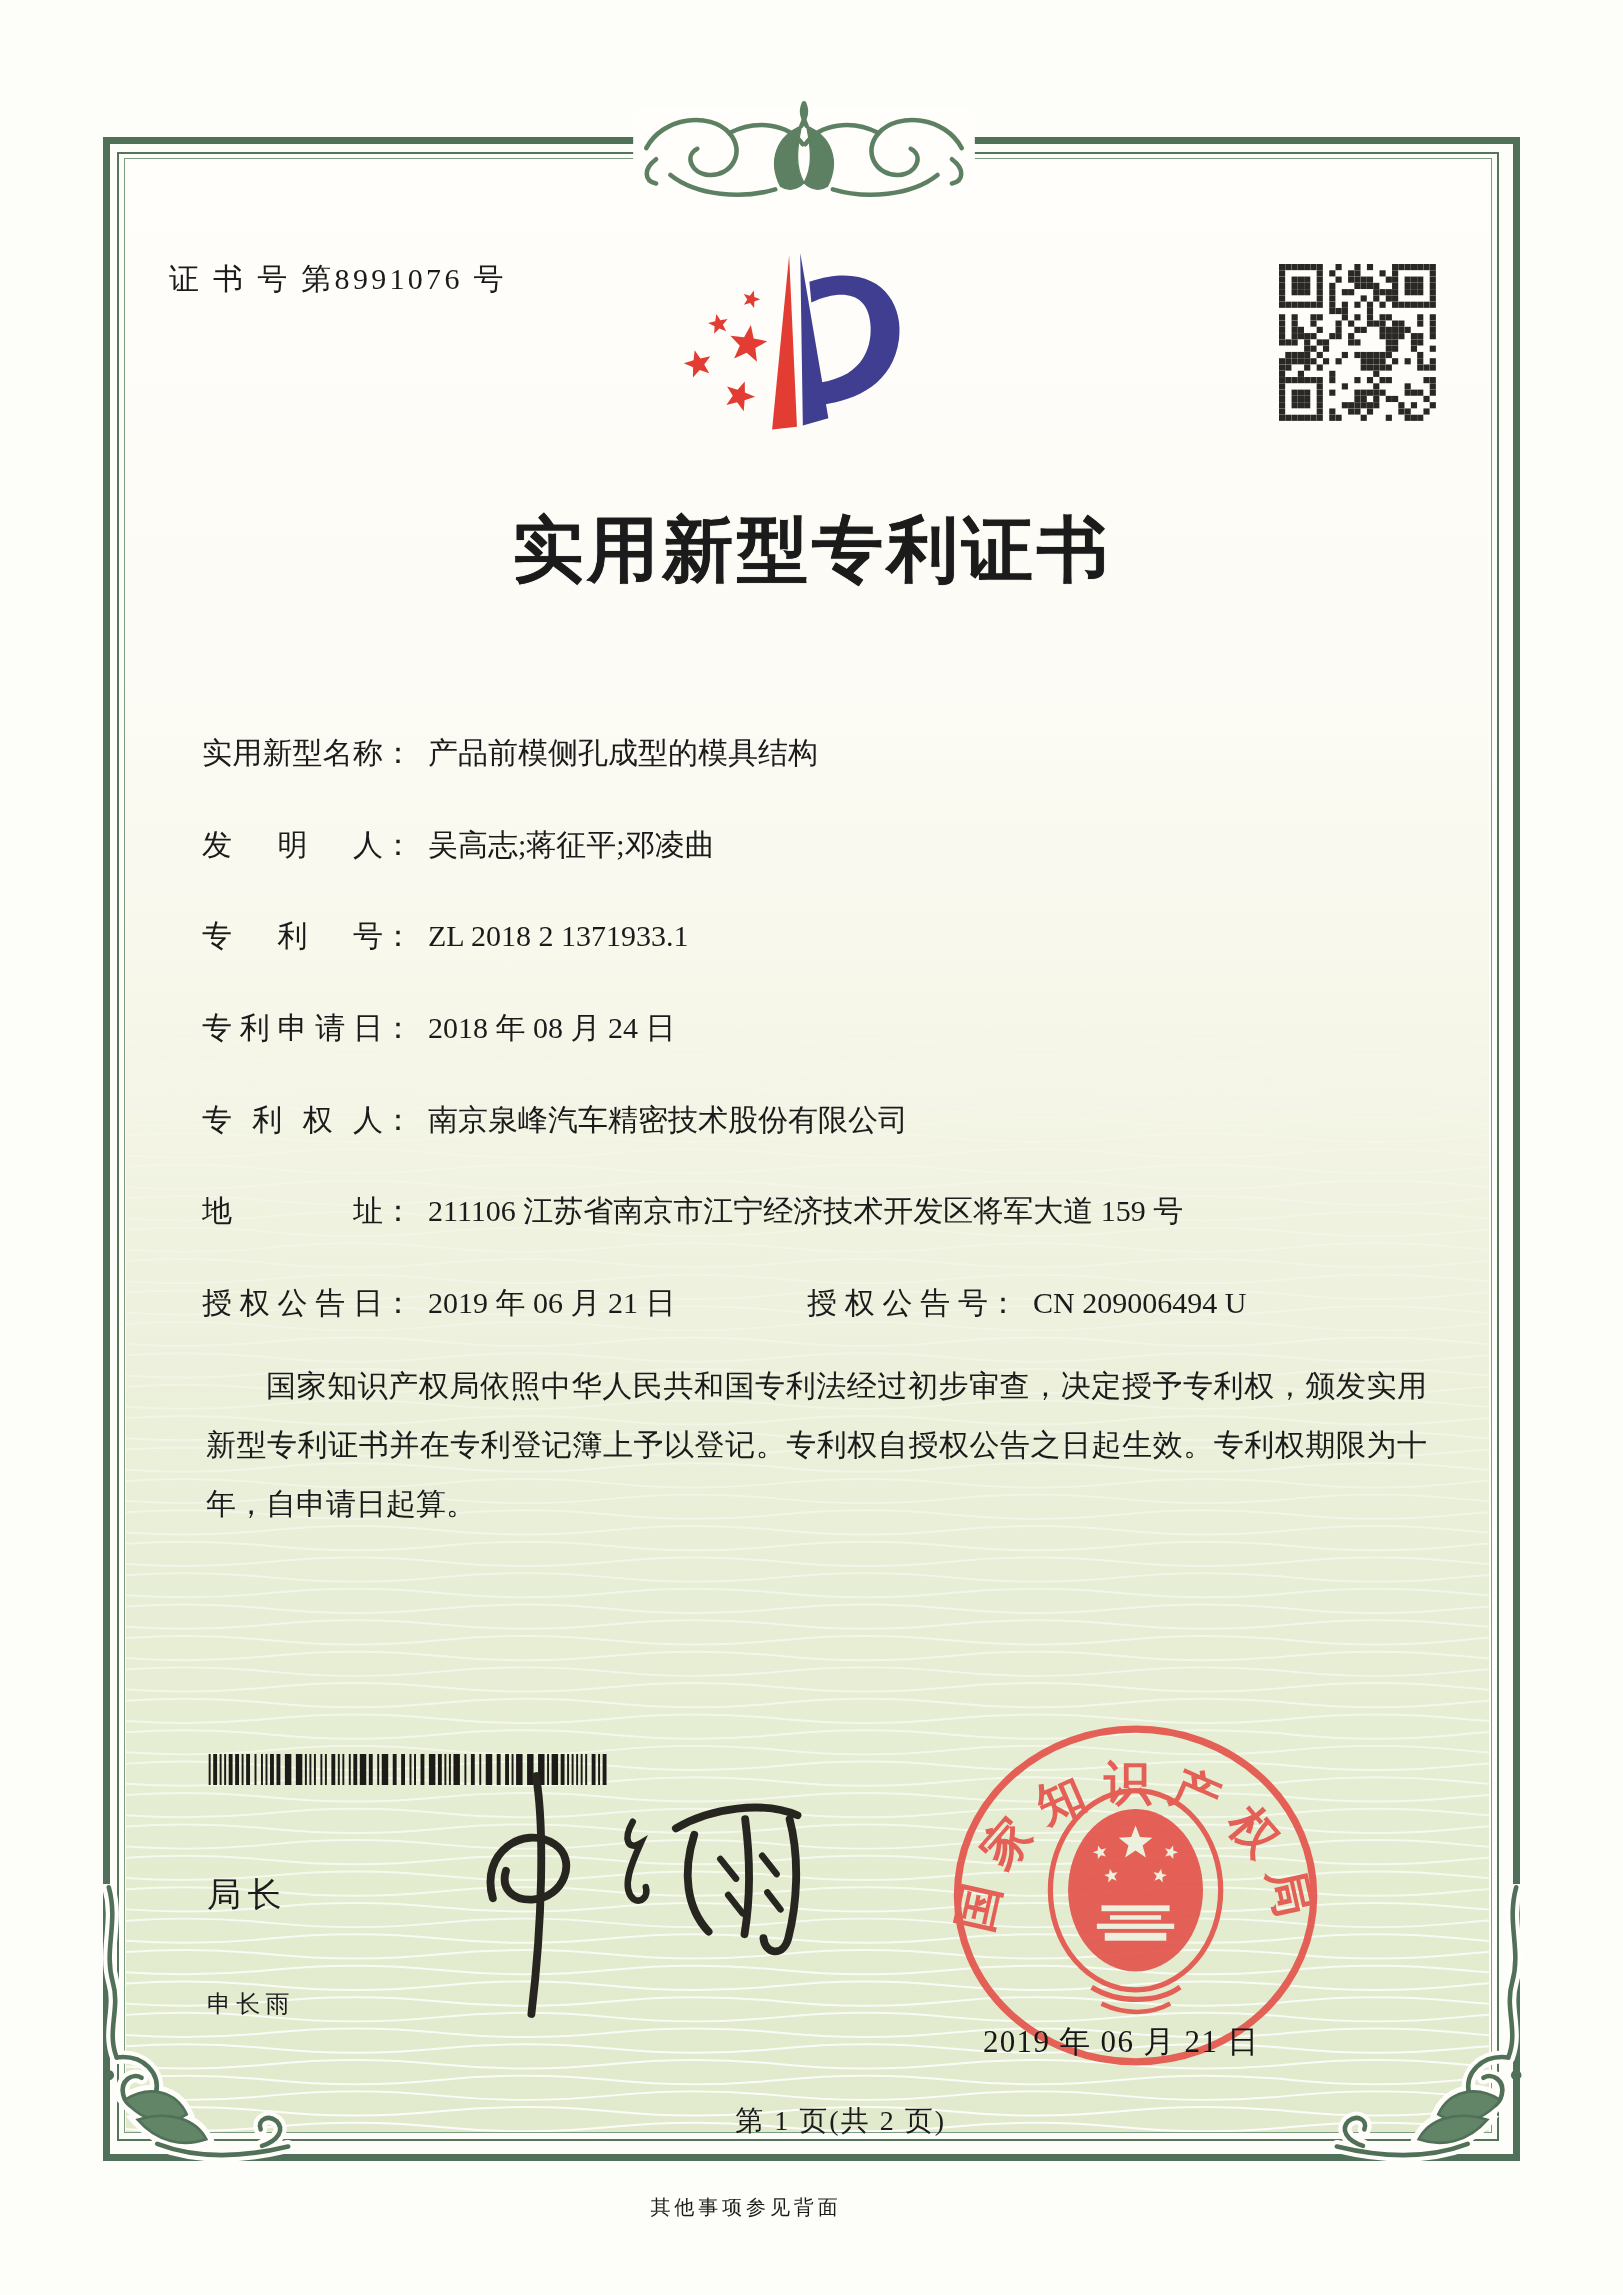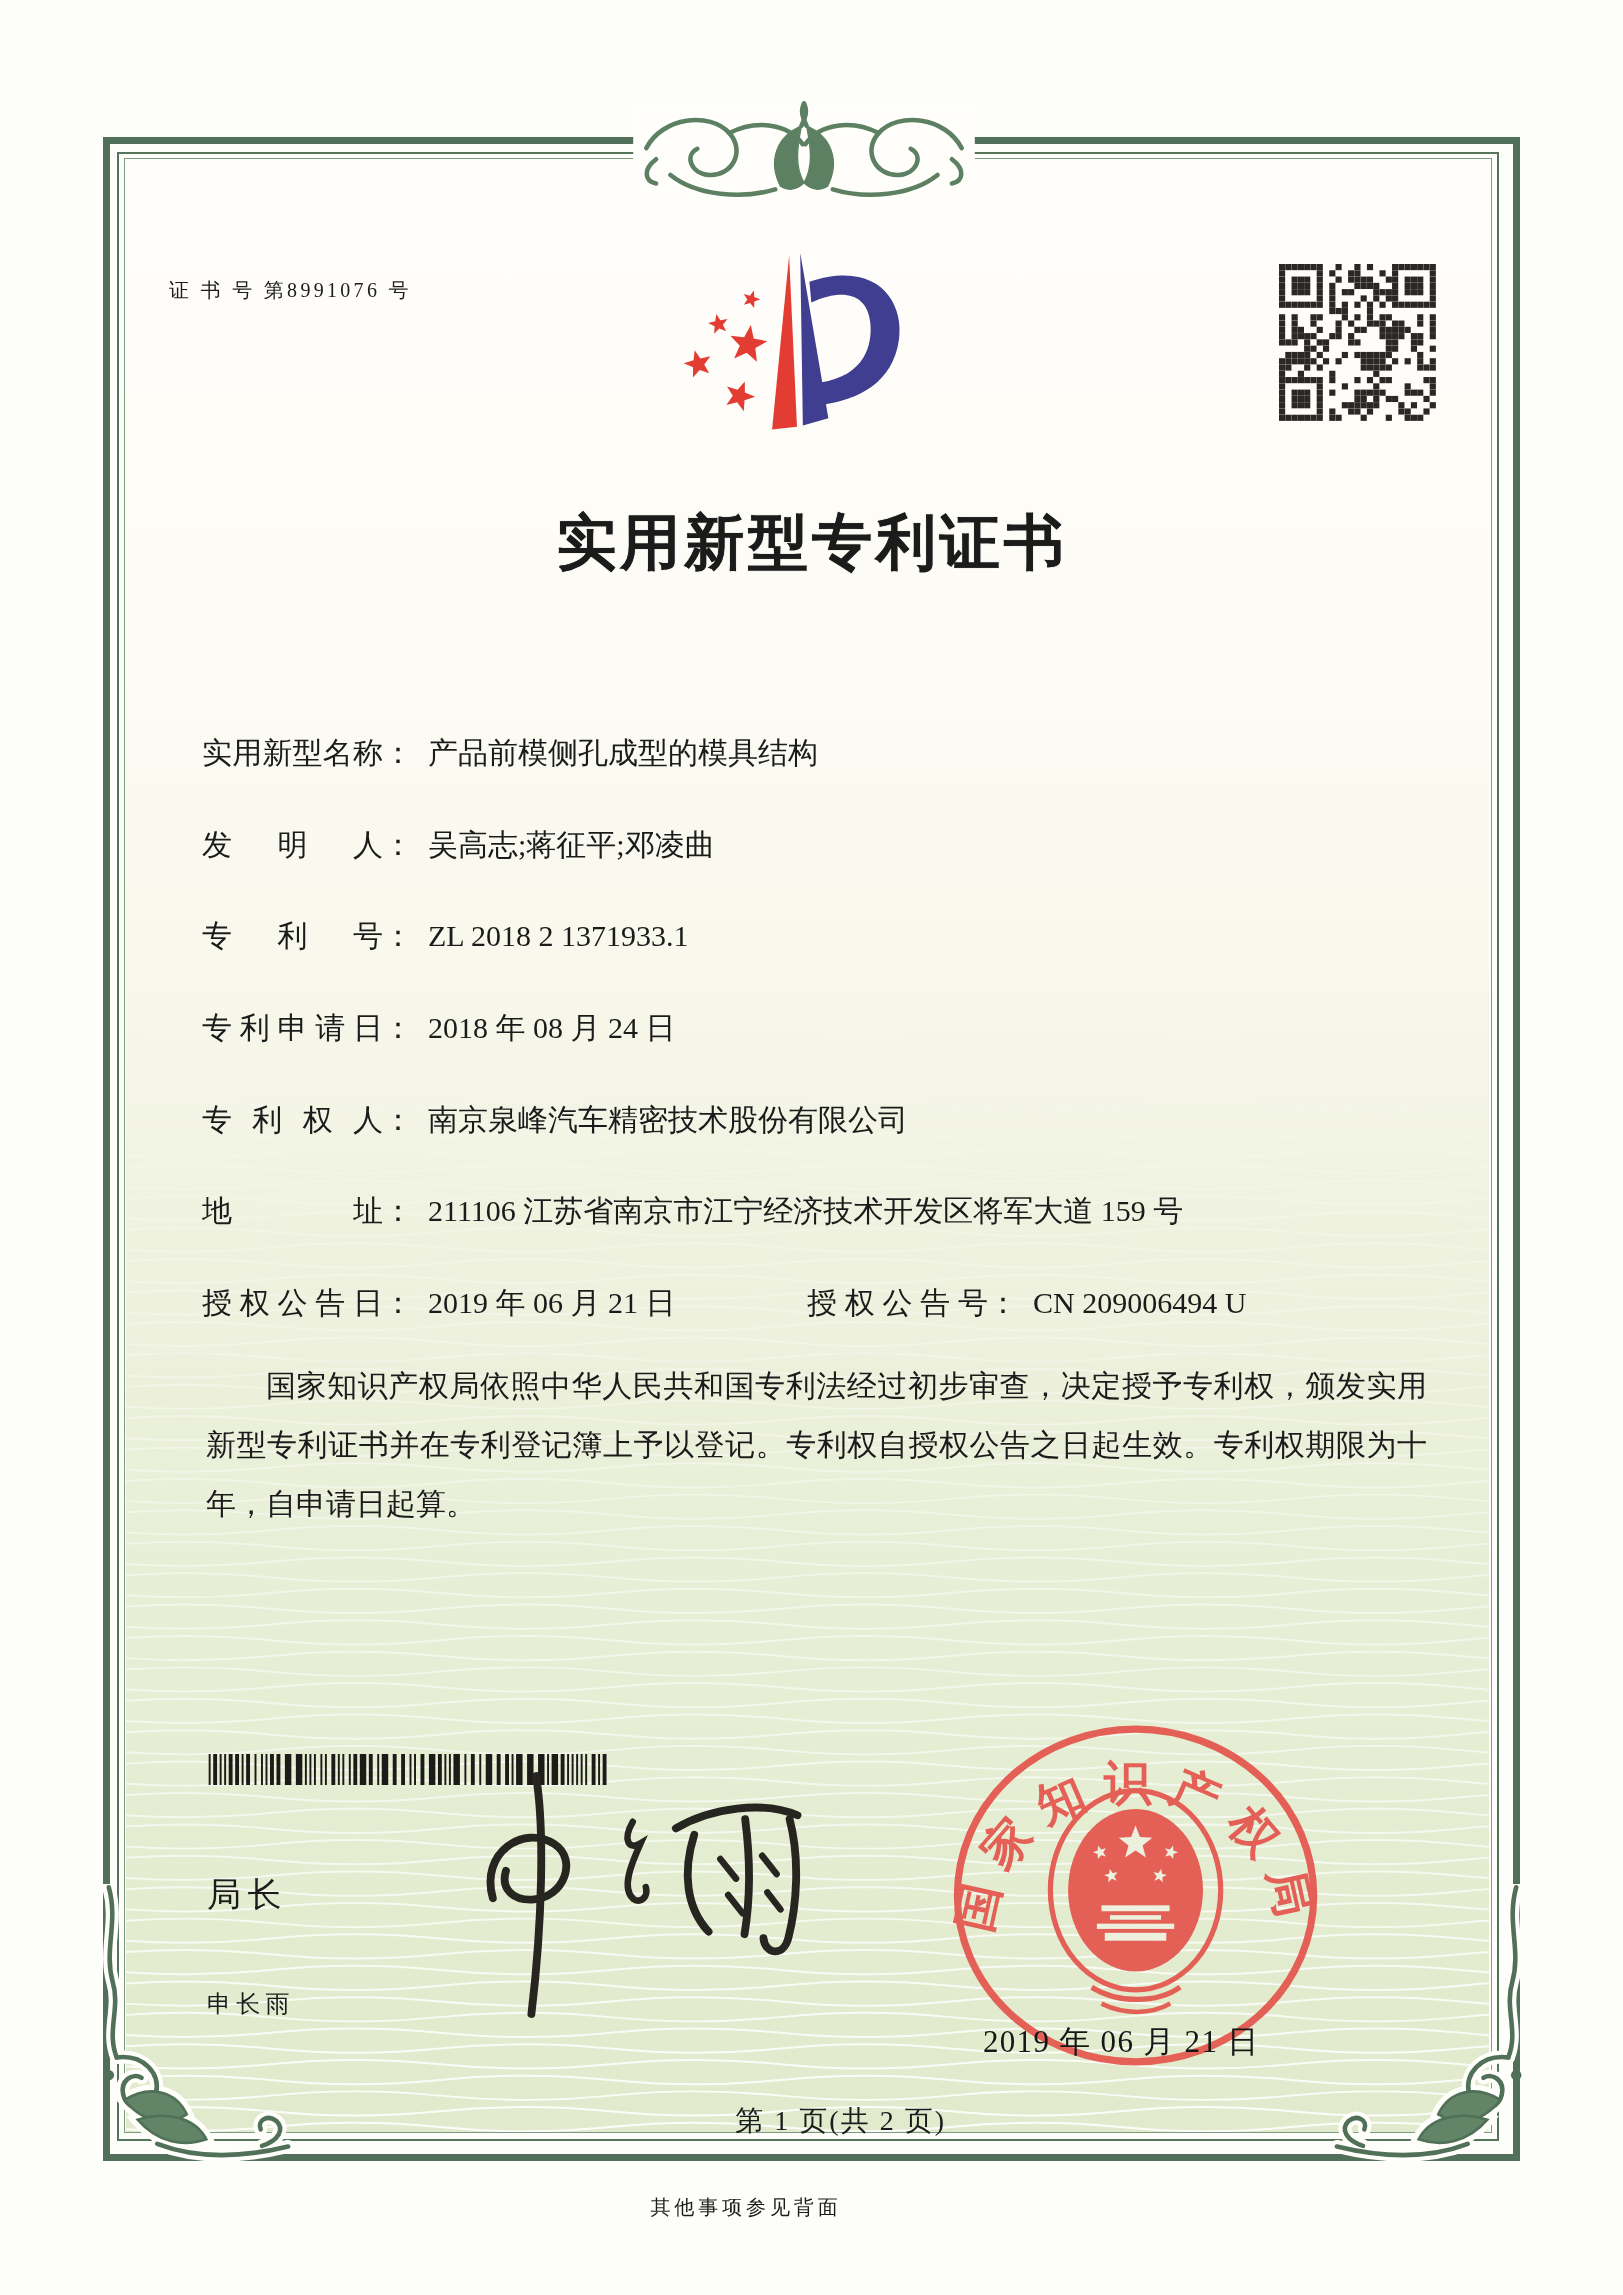--- a/index.html
+++ b/index.html
@@ -12,22 +12,22 @@
   
   .frame-band{left:103px;top:137px;width:1403px;height:2010px;border:7.9px solid #50705a;z-index:1;}
   .frame-line1{left:117px;top:152px;width:1378px;height:1985px;border:2px solid #557459;z-index:1;}
   .frame-line2{left:124px;top:158px;width:1366px;height:1973px;border:1.3px solid #7e9b80;z-index:1;}
   .content-bg{
     left:126px;top:161px;width:1363px;height:1971px;z-index:0;overflow:hidden;
     background:linear-gradient(180deg,#fffefb 0%,#fcfbf5 26%,#f8f8ec 40%,#f0f2e0 54%,#e9efd8 68%,#e5edd2 82%,#e2eacd 100%);
   }
   .content-bg svg{display:block;}
   
-  .cert-no{left:169px;top:277px;font-size:20px;letter-spacing:3.3px;z-index:3;}
-  .doc-title{left:0;top:503px;width:1624px;text-align:center;font-size:60px;font-weight:900;
+  .cert-no{left:169px;top:259px;font-size:30px;letter-spacing:3.3px;z-index:3;}
+  .doc-title{left:0;top:503px;width:1624px;text-align:center;font-size:71px;font-weight:900;
     letter-spacing:3.9px;z-index:3;text-shadow:0 0 0.7px #111;}
   .field-row{left:202px;width:1296px;font-size:30px;z-index:3;white-space:nowrap;}
   .flabel{display:inline-block;width:181px;text-align:justify;text-align-last:justify;vertical-align:top;}
   .colon{display:inline-block;}
   .fvalue{display:inline-block;margin-left:15px;}
   .r1{top:733px;} .r2{top:825px;} .r3{top:916px;} .r4{top:1008px;} .r5{top:1100px;} .r6{top:1191px;}
   .grant-row{top:1283px;left:202px;width:1309px;font-size:30px;z-index:3;white-space:nowrap;}
   .grant-g2{position:absolute;left:605px;top:0;}
   .paragraphs{left:202px;top:1352px;width:1229px;font-size:30px;line-height:59px;
     text-align:justify;z-index:3;}

